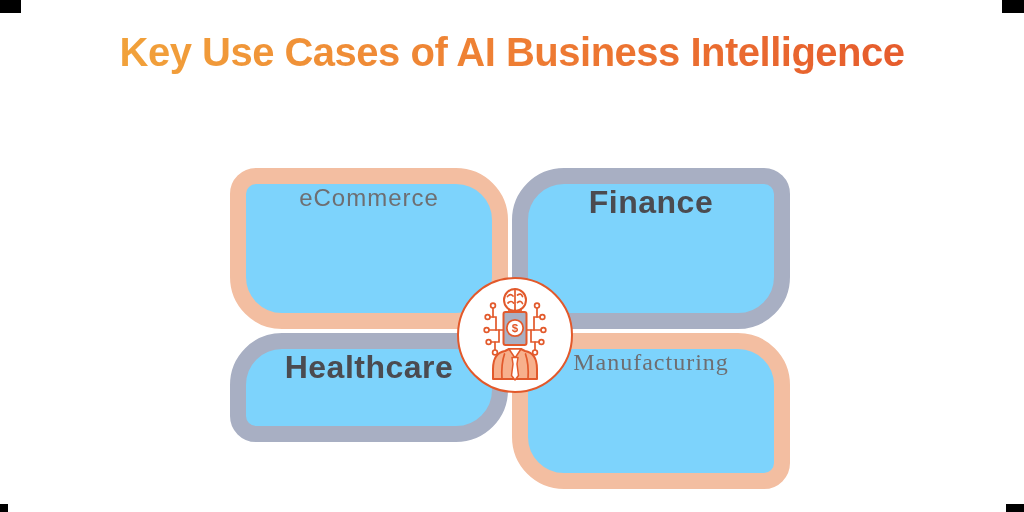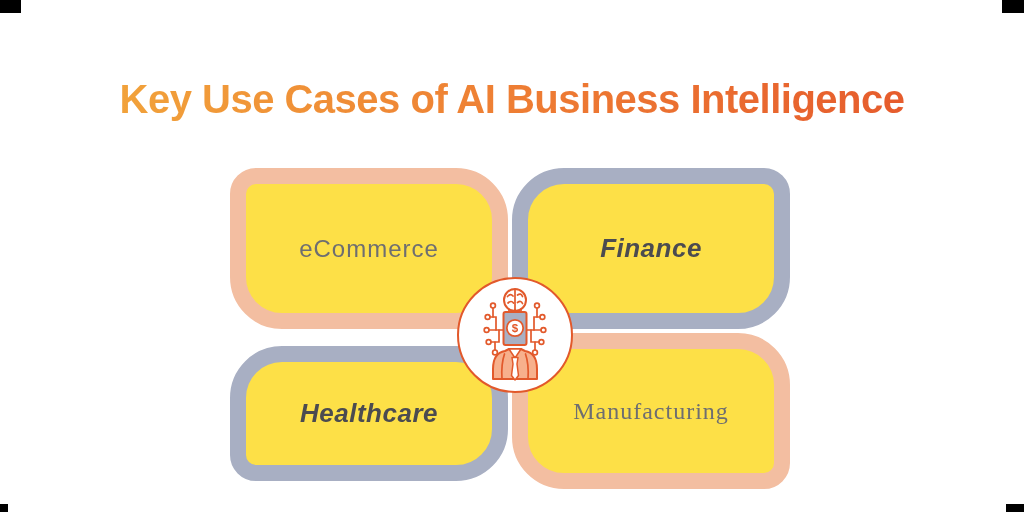--- a/index.html
+++ b/index.html
@@ -17,36 +17,36 @@
 
   
   .title{
     position:absolute;left:0;top:28px;width:1024px;margin:0;
     text-align:center;font-weight:700;font-size:40px;line-height:48px;
     letter-spacing:-0.5px;
     background:linear-gradient(90deg,#F2A93C 4%,#EE7C33 52%,#E4552B 96%);
     -webkit-background-clip:text;background-clip:text;
     color:#ED7A31;-webkit-text-fill-color:transparent;
   }
-  .title span{display:block;margin-top:47px;}
+  .title span{display:block;}
 
   
   .box{
-    position:absolute;box-sizing:border-box;background:#fde047;
-    display:flex;align-items:center;justify-content:center;
+    position:absolute;box-sizing:border-box;background:#7dd3fc;
+    display:flex;align-items:flex-start;justify-content:center;
   }
   .box.peach{border:16px solid #F3BEA1;}
   .box.grayblue{border:16px solid #A8AFC3;}
   #box-ecommerce    {left:230px;top:168px;width:278px;height:161px;border-radius:26px 52px 52px 52px;}
   #box-finance      {left:512px;top:168px;width:278px;height:161px;border-radius:52px 26px 52px 52px;}
-  #box-healthcare   {left:230px;top:333px;width:278px;height:135px;border-radius:52px 52px 52px 26px;margin-top:13px;}
+  #box-healthcare   {left:230px;top:333px;width:278px;height:109px;border-radius:52px 52px 52px 26px;}
   #box-manufacturing{left:512px;top:333px;width:278px;height:156px;border-radius:52px 52px 26px 52px;font-family:Liberation Serif, serif;}
 
   .box-label{font-size:24px;letter-spacing:1px;color:#6E6E71;}
-  .box-label.strong{font-size:26px;font-weight:700;letter-spacing:0.5px;color:#4B4B50;font-style:italic;}
+  .box-label.strong{font-size:32px;font-weight:700;letter-spacing:0.5px;color:#4B4B50;}
 
   
   .center-badge{
     position:absolute;left:457px;top:277px;width:116px;height:116px;
     box-sizing:border-box;background:#fff;border:2px solid #E2592B;
     border-radius:50%;z-index:5;
     display:flex;align-items:center;justify-content:center;
   }
   .center-badge svg{display:block;}
 </style>

